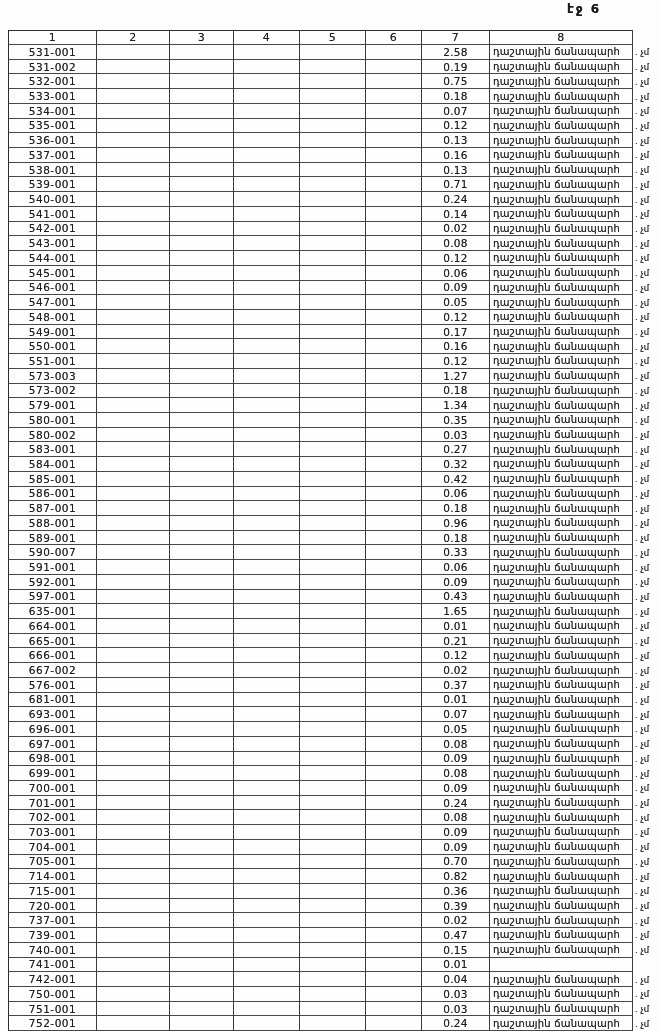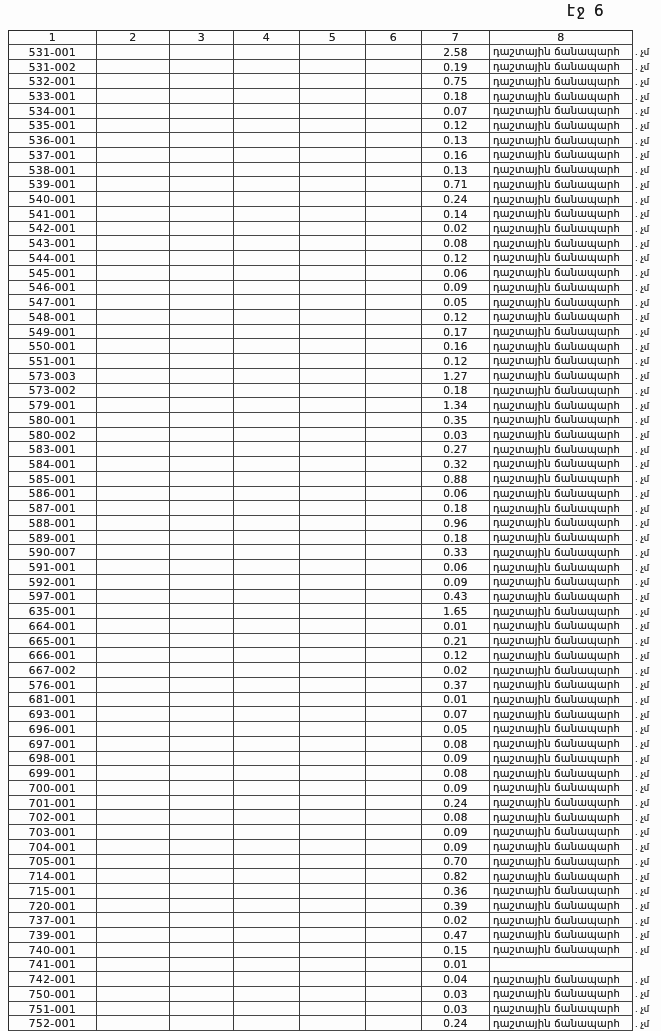--- a/index.html
+++ b/index.html
@@ -13,22 +13,22 @@
     height: 1031px;
     background: #fdfdfd;
     overflow: hidden;
     font-family: "DejaVu Sans", sans-serif;
     color: #1f1f1f;
   }
   .page-label {
     position: absolute;
     top: 2px;
     left: 567px;
-    font-size: 15px;
-    font-weight: normal;
+    font-size: 12px;
+    font-weight: bold;
     letter-spacing: 2px;
     color: #1a1a1a;
     text-shadow: 0 0 0.6px rgba(20,20,20,0.8);
   }
   .scan-table {
     position: absolute;
     left: 8px;
     top: 30px;
     display: grid;
     grid-template-columns: 89px 73px 64px 66px 66px 56px 68px 143px 27px;
@@ -350,21 +350,21 @@
       <div class="cell "></div>
       <div class="cell val">0.32</div>
       <div class="cell desc">դաշտային ճանապարհ</div>
       <div class="cell frag">. չմ</div>
       <div class="cell code first">585-001</div>
       <div class="cell "></div>
       <div class="cell "></div>
       <div class="cell "></div>
       <div class="cell "></div>
       <div class="cell "></div>
-      <div class="cell val">0.88</div>
+      <div class="cell val">0.42</div>
       <div class="cell desc">դաշտային ճանապարհ</div>
       <div class="cell frag">. չմ</div>
       <div class="cell code first">586-001</div>
       <div class="cell "></div>
       <div class="cell "></div>
       <div class="cell "></div>
       <div class="cell "></div>
       <div class="cell "></div>
       <div class="cell val">0.06</div>
       <div class="cell desc">դաշտային ճանապարհ</div>

